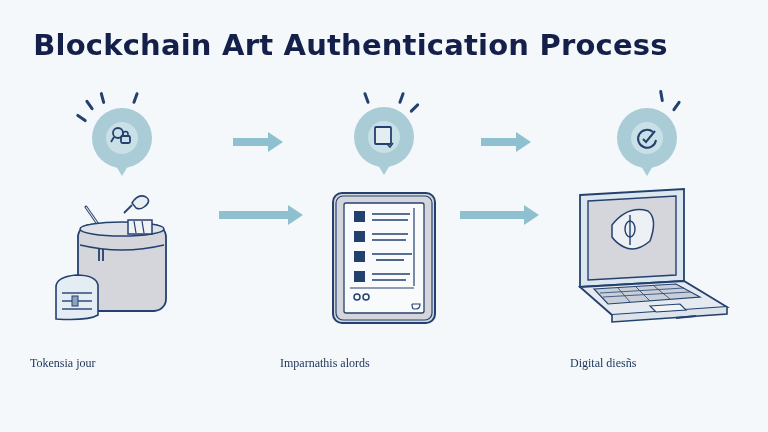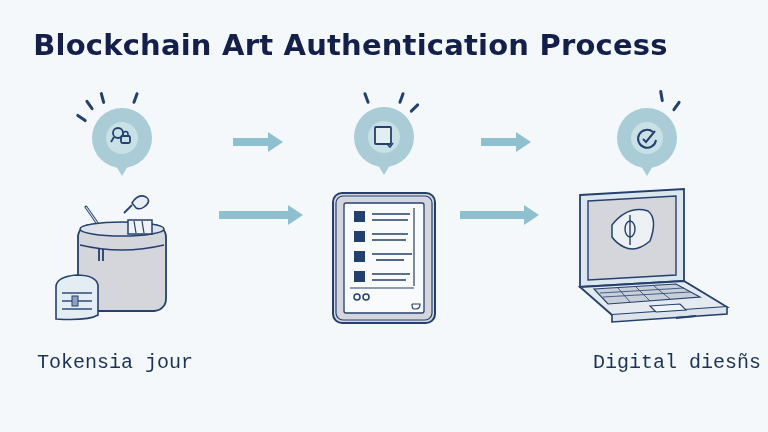--- a/index.html
+++ b/index.html
@@ -4,21 +4,21 @@
 <style>
   html,body{margin:0;padding:0;}
   body{width:768px;height:432px;background:#f4f8fa;position:relative;overflow:hidden;font-family:"DejaVu Sans",sans-serif;}
   .title{position:absolute;left:0;top:28px;width:701px;text-align:center;font-family:"DejaVu Sans",sans-serif;font-weight:bold;font-size:29px;color:#14204a;letter-spacing:0.2px;}
   .bubble{position:absolute;width:60px;height:60px;border-radius:50%;background:#a9ccd6;}
   .bubble::after{content:"";position:absolute;left:24px;bottom:-8px;border-left:6px solid transparent;border-right:6px solid transparent;border-top:10px solid #a9ccd6;}
   .bubble .inner{position:absolute;left:14px;top:14px;width:32px;height:32px;border-radius:50%;background:#c9e0e6;}
   .ray{position:absolute;width:3px;height:12px;background:#24406e;border-radius:2px;}
   .arrow{position:absolute;height:8px;background:#8ec0cf;}
   .arrow::after{content:"";position:absolute;right:-14px;top:-6px;border-top:10px solid transparent;border-bottom:10px solid transparent;border-left:15px solid #8ec0cf;}
-  .label{position:absolute;text-align:center;font-family:Liberation Mono, monospace;font-size:20px;line-height:26px;color:#1c3258;}
+  .label{position:absolute;font-family:Liberation Serif, serif;font-size:12px;line-height:26px;color:#1c3258;}
   svg{position:absolute;overflow:visible;}
 </style>
 </head>
 <body>
 
 <div class="title">Blockchain Art Authentication Process</div>
 
 <div>
   <div class="ray" style="left:80px;top:112px;transform:rotate(-55deg);"></div>
   <div class="ray" style="left:88px;top:99px;transform:rotate(-35deg);"></div>
@@ -128,16 +128,17 @@
     <line x1="82" y1="101" x2="98" y2="114"></line>
   </g>
   <path d="M78 121 L108 119 L114 125 L84 127 Z" fill="#f2f5f8" stroke="#24406e" stroke-width="1.2"></path>
   <line x1="104" y1="133" x2="124" y2="131" stroke="#24406e" stroke-width="2"></line>
 </svg>
 
 <div class="label" style="left:30px;top:350px;width:170px;">
   <div>Tokensia jour</div>
 </div>
 <div class="label" style="left:280px;top:350px;width:210px;">
+  <div>Imparnathis alords</div>
 </div>
-<div class="label" style="left:592px;top:350px;width:170px;">
+<div class="label" style="left:570px;top:350px;width:170px;">
   <div>Digital diesñs</div>
 </div>
 
 </body></html>

